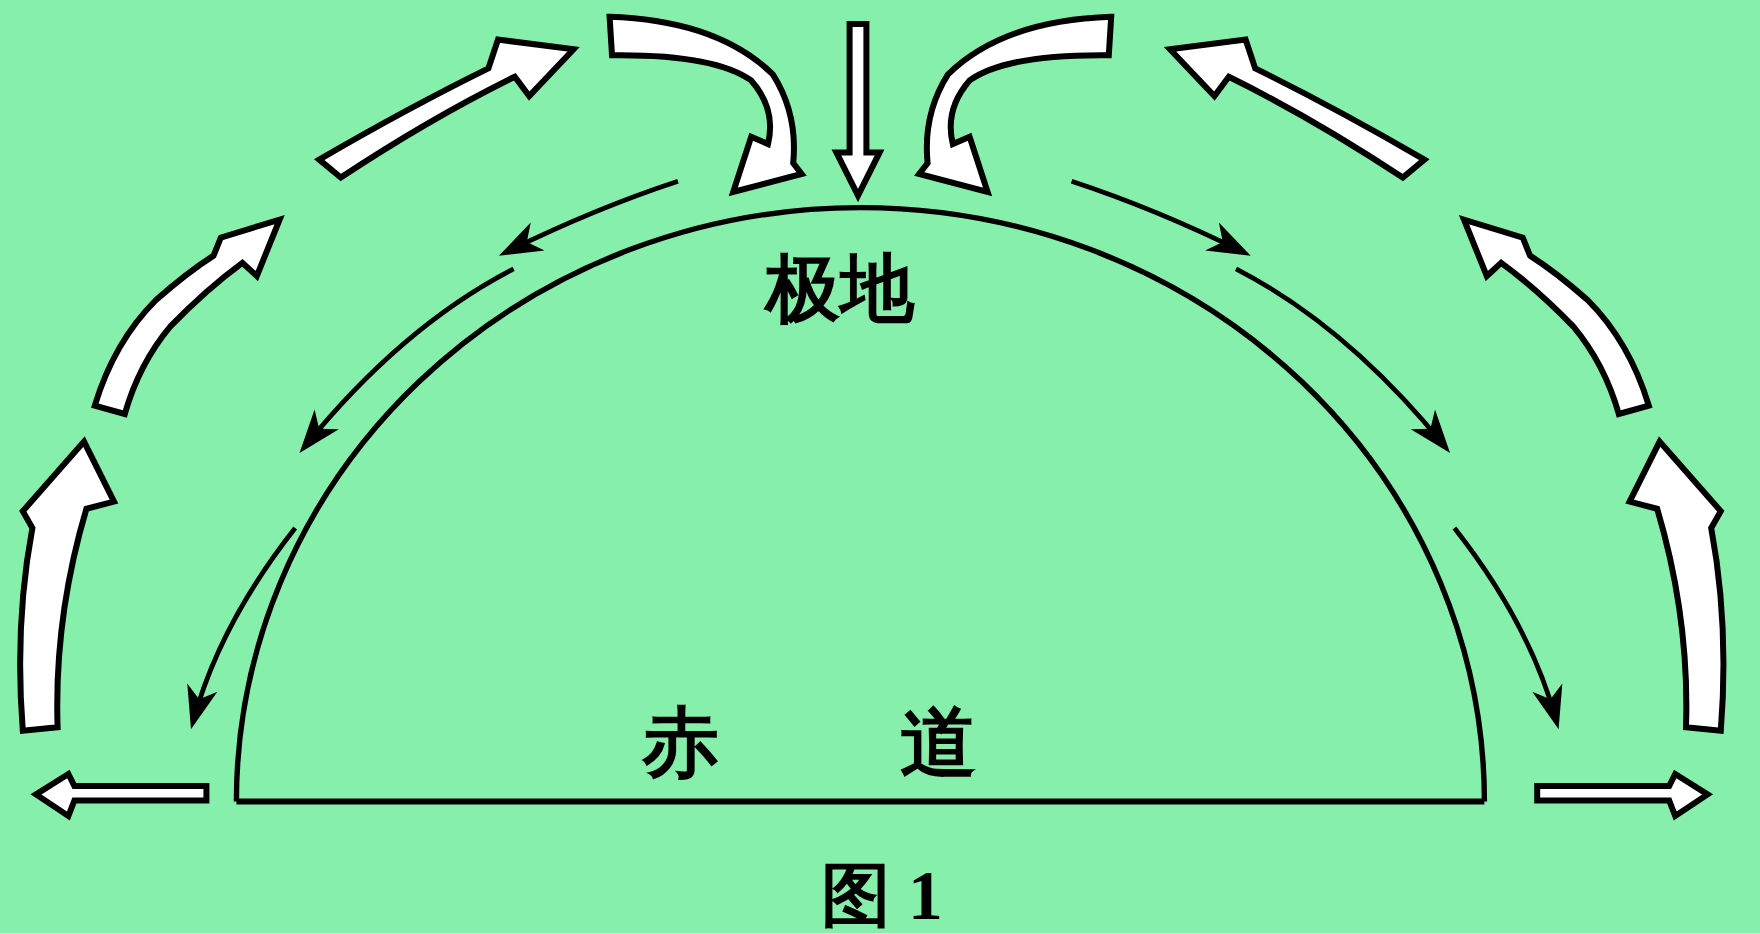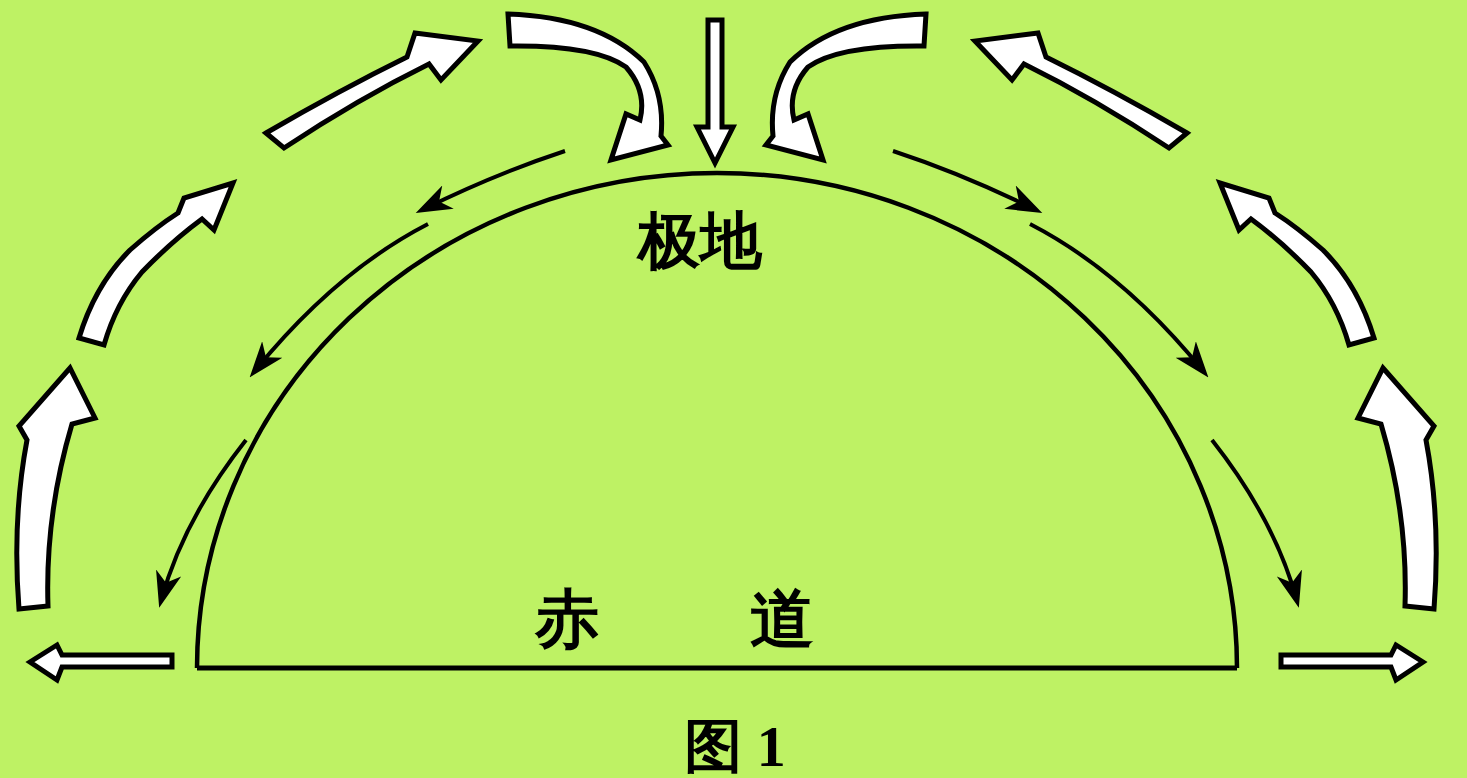--- a/index.html
+++ b/index.html
@@ -4,21 +4,21 @@
 <style>
   html, body {
     margin: 0;
     padding: 0;
     background: #ffffff;
   }
   .stage {
     position: relative;
     width: 1467px;
     height: 778px;
-    background: #bef264;
+    background: #86efac;
     overflow: hidden;
   }
   svg text {
     font-family: "Liberation Serif", "DejaVu Serif", serif;
     fill: #000000;
   }
   .label-cn {
     font-weight: bold;
   }
   .caption-cn {

